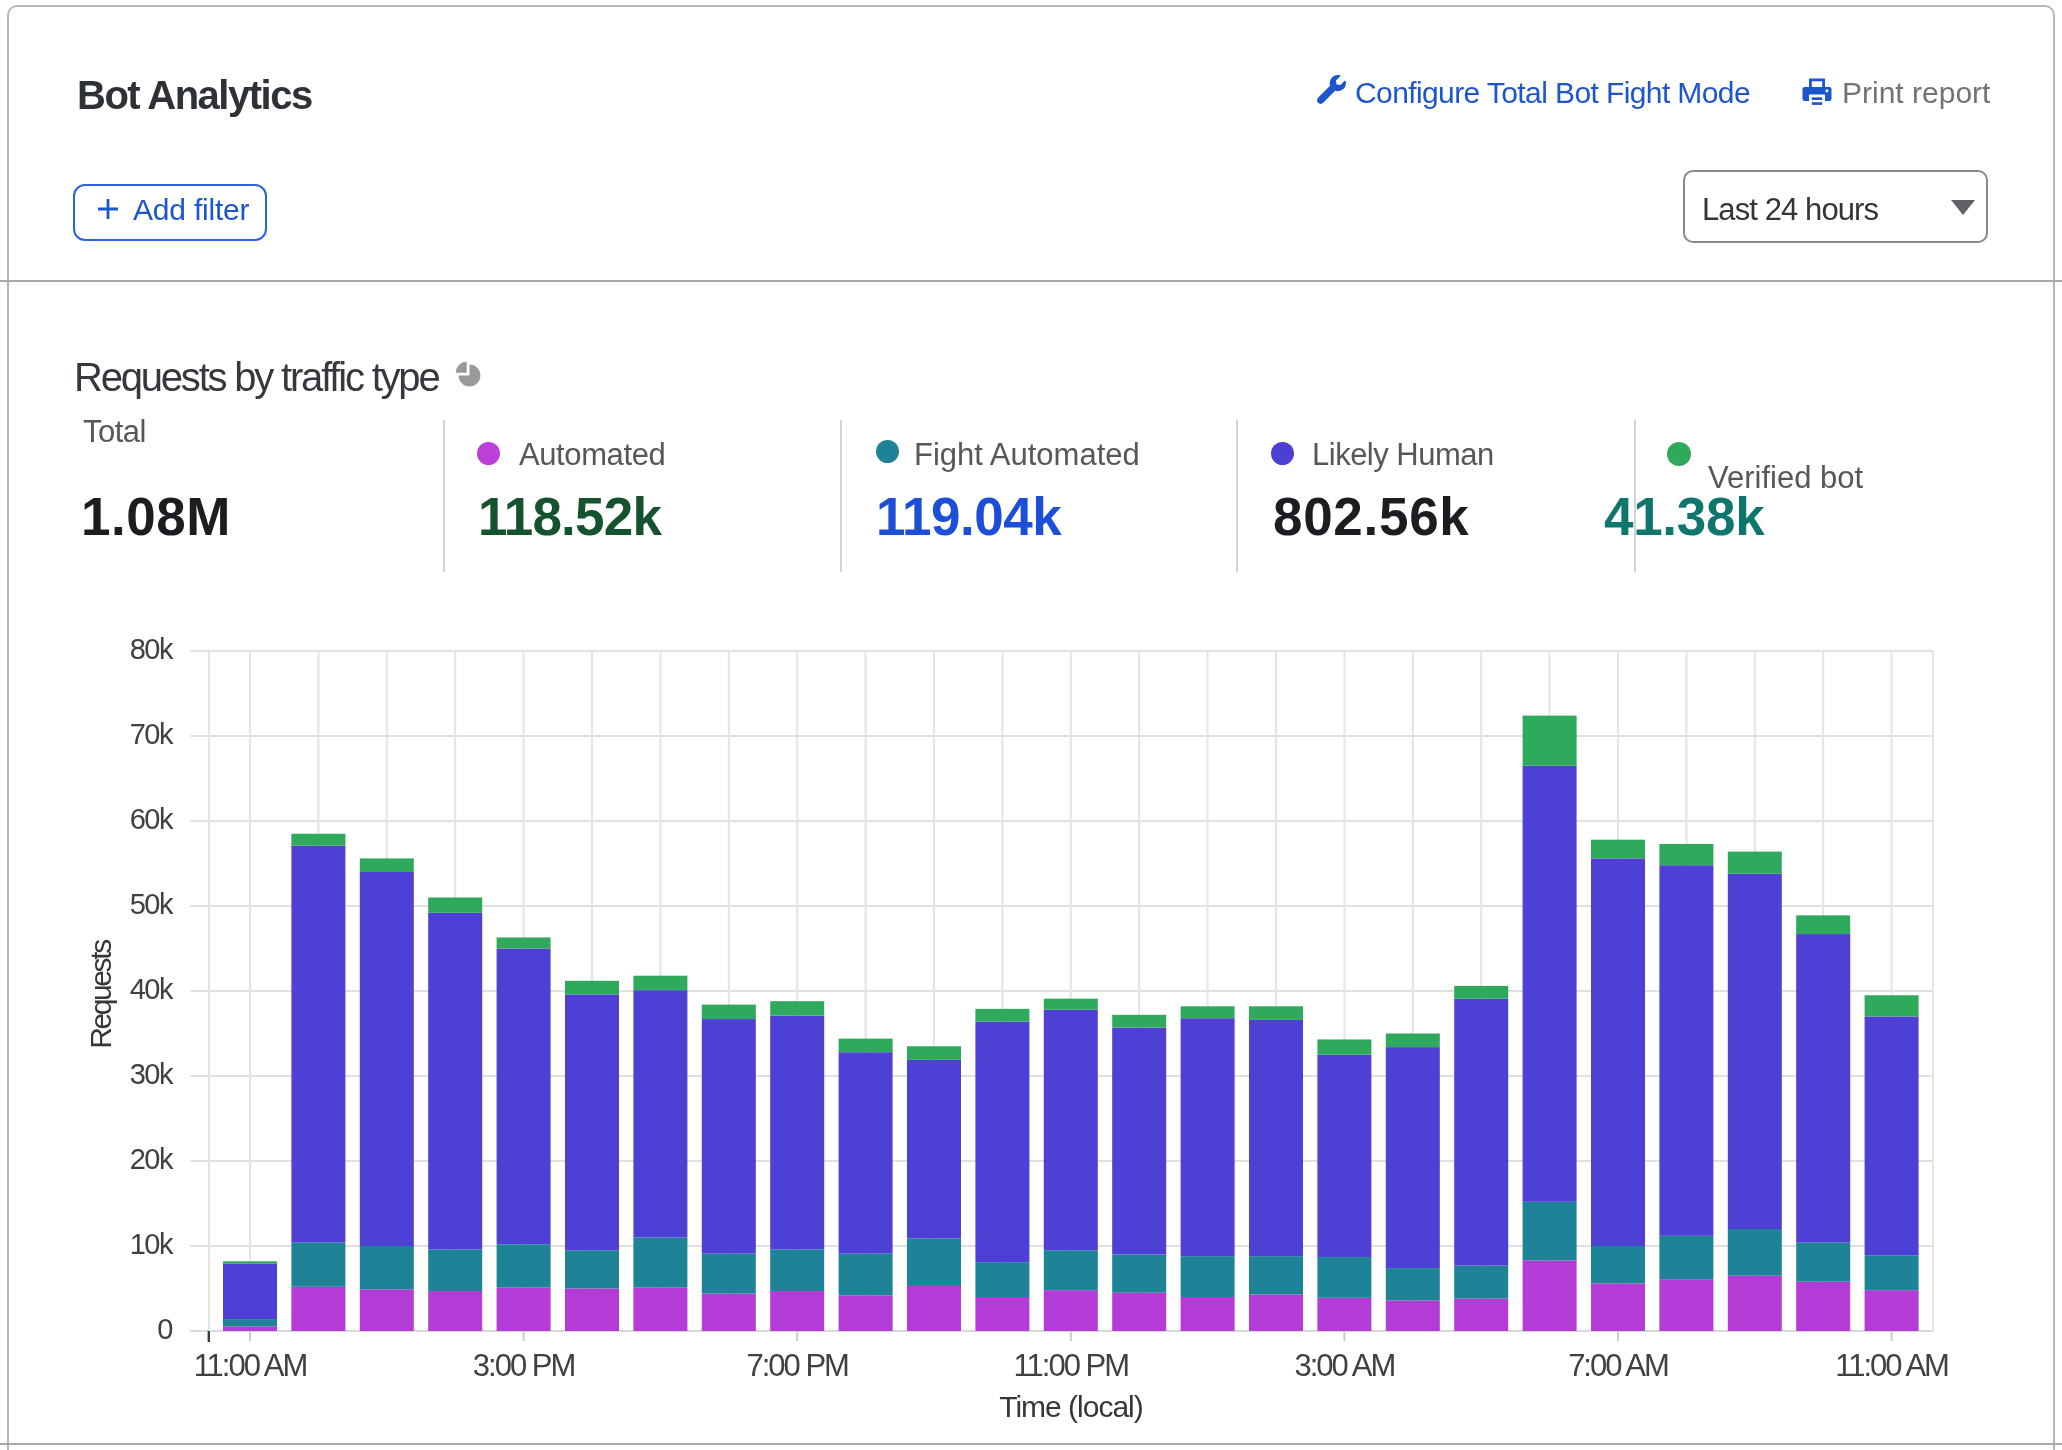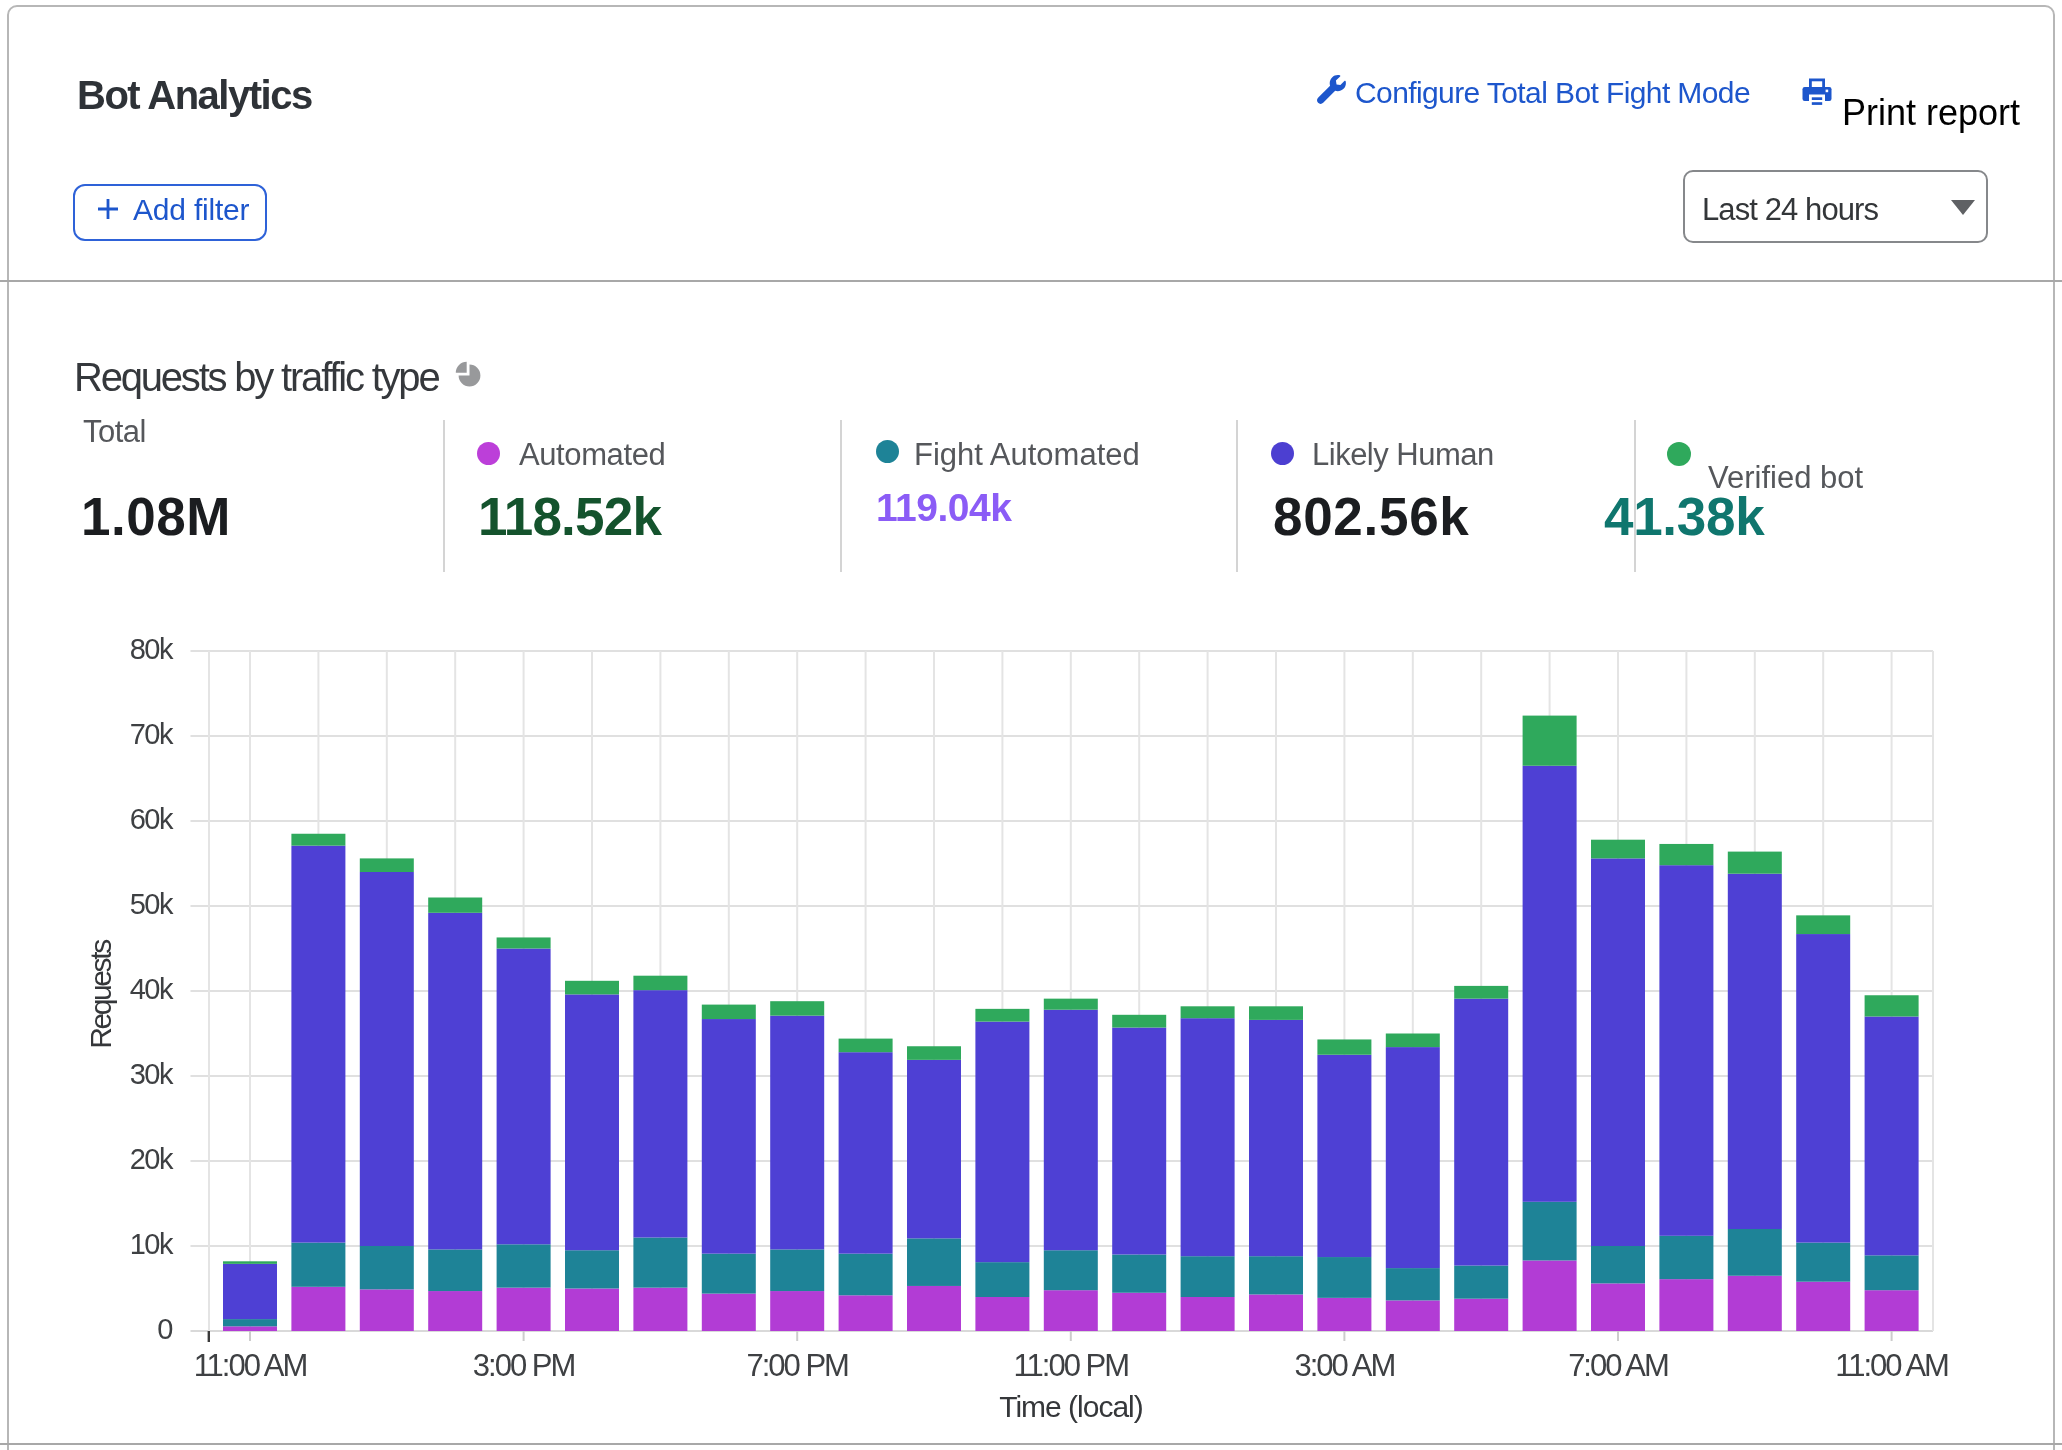--- a/index.html
+++ b/index.html
@@ -19,21 +19,21 @@
 <div class="abs" style="left:1355px;top:76px;font-size:30px;color:#1d56cc;letter-spacing:-0.6px">Configure Total Bot Fight Mode</div>
 <svg class="abs" style="left:1801px;top:76px" width="32" height="30" viewBox="0 0 32 30">
     <rect x="8" y="2.5" width="16" height="10.5" fill="#1d56cc"></rect>
     <rect x="10.8" y="5.3" width="10.4" height="7.7" fill="#ffffff"></rect>
     <rect x="1.5" y="11" width="29" height="14" rx="2.2" fill="#1d56cc"></rect>
     <rect x="24.6" y="13.6" width="2.6" height="2.6" fill="#ffffff"></rect>
     <rect x="8" y="18.5" width="16" height="11.5" fill="#ffffff"></rect>
     <rect x="10.8" y="21.3" width="10.4" height="2.7" fill="#1d56cc"></rect>
     <rect x="10.8" y="26.2" width="10.4" height="2.7" fill="#1d56cc"></rect>
   </svg>
-<div class="abs" style="left:1842px;top:92px;font-size:36px;color:#000000">Print report</div>
+<div class="abs" style="left:1842px;top:76px;font-size:30px;color:#737373">Print report</div>
 
 <div class="abs" style="left:73px;top:184px;width:190px;height:53px;border:2px solid #2e62d8;border-radius:12px"></div>
 <svg class="abs" style="left:96px;top:197px" width="24" height="24" viewBox="0 0 24 24">
     <path fill="#1d56cc" d="M10.6 2h2.8v8.6H22v2.8h-8.6V22h-2.8v-8.6H2v-2.8h8.6z"></path>
   </svg>
 <div class="abs" style="left:133px;top:193px;font-size:30px;color:#1d56cc;letter-spacing:-0.2px">Add filter</div>
 
 <div class="abs" style="left:1683px;top:170px;width:301px;height:69px;border:2px solid #86888b;border-radius:10px"></div>
 <div class="abs" style="left:1702px;top:192px;font-size:31px;color:#333639;letter-spacing:-0.9px">Last 24 hours</div>
 <div class="abs" style="left:1951px;top:200px;width:0;height:0;border-left:12px solid transparent;border-right:12px solid transparent;border-top:15px solid #5f6164"></div>
@@ -51,21 +51,21 @@
 
 <div class="abs" style="left:83px;top:414px;font-size:31px;color:#55575b;letter-spacing:-0.5px">Total</div>
 <div class="abs" style="left:81px;top:486px;font-size:53px;font-weight:700;color:#1b1d20;letter-spacing:0.5px">1.08M</div>
 
 <div class="abs" style="left:477px;top:442px;width:23px;height:23px;border-radius:50%;background:#bc3fd9"></div>
 <div class="abs" style="left:519px;top:437px;font-size:31px;color:#55575b;letter-spacing:-0.4px">Automated</div>
 <div class="abs" style="left:478px;top:486px;font-size:53px;font-weight:700;color:#14532d;letter-spacing:-0.8px">118.52k</div>
 
 <div class="abs" style="left:876px;top:440px;width:23px;height:23px;border-radius:50%;background:#1e8397"></div>
 <div class="abs" style="left:914px;top:437px;font-size:31px;color:#55575b">Fight Automated</div>
-<div class="abs" style="left:876px;top:486px;font-size:39px;font-weight:700;color:#8b5cf6;letter-spacing:-0.5px">119.04k</div>
+<div class="abs" style="left:876px;top:486px;font-size:53px;font-weight:700;color:#1d4ed8;letter-spacing:-0.5px">119.04k</div>
 
 <div class="abs" style="left:1271px;top:442px;width:23px;height:23px;border-radius:50%;background:#4c3fd1"></div>
 <div class="abs" style="left:1312px;top:437px;font-size:31px;color:#55575b;letter-spacing:-0.5px">Likely Human</div>
 <div class="abs" style="left:1273px;top:486px;font-size:53px;font-weight:700;color:#1b1d20;letter-spacing:0.7px">802.56k</div>
 
 <div class="abs" style="left:1667px;top:442px;width:24px;height:24px;border-radius:50%;background:#2fa95c"></div>
 <div class="abs" style="left:1708px;top:460px;font-size:31px;color:#55575b">Verified bot</div>
 <div class="abs" style="left:1604px;top:486px;font-size:53px;font-weight:700;color:#0f766e;letter-spacing:-0.3px">41.38k</div>
 
 <svg class="abs" style="left:0;top:590px" width="2062" height="860" viewBox="0 590 2062 860">

